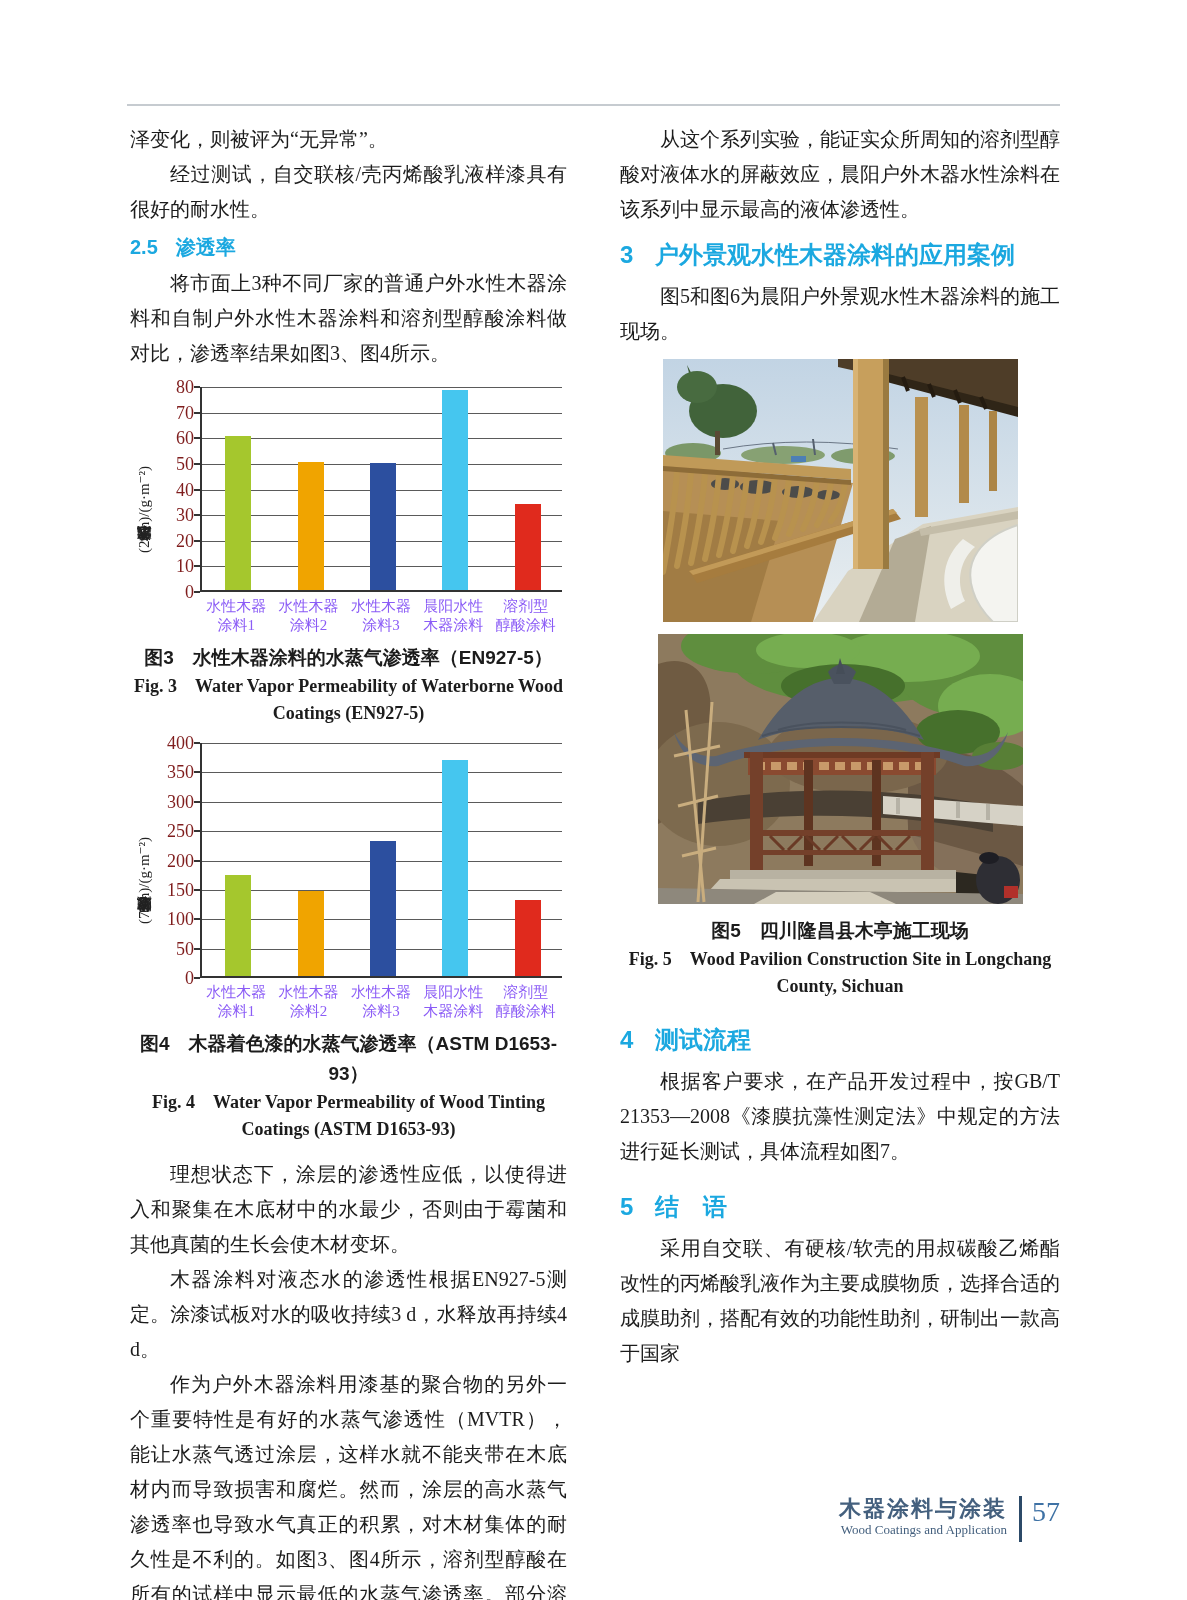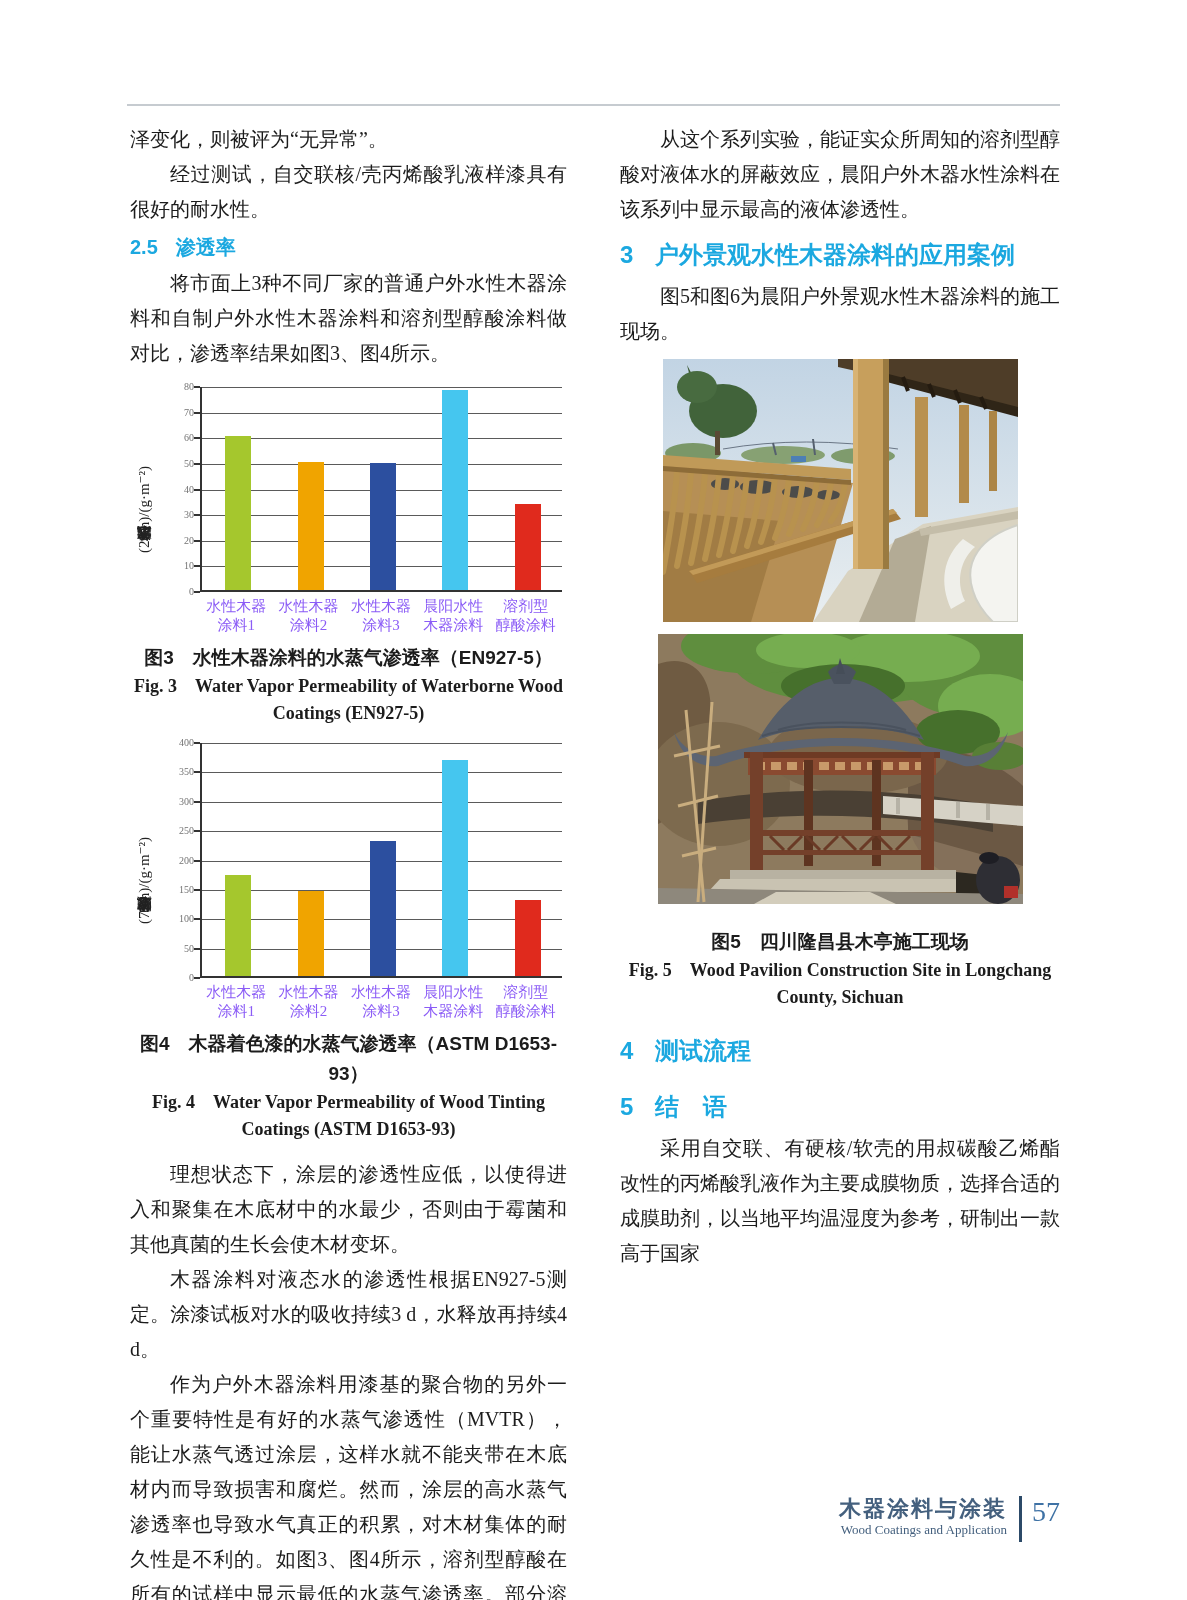--- a/index.html
+++ b/index.html
@@ -28,21 +28,21 @@
 
   
   .chart { display:flex; align-items:flex-start; margin:16px 0 0 6px; }
   .ylab  { writing-mode:vertical-rl; transform:rotate(180deg); font-size:15px; line-height:16px;
            display:flex; align-items:center; justify-content:center; color:#222;
            font-family:"Liberation Serif","DejaVu Serif",serif; }
   .plotcol { margin-left:48px; }
   .plot  { position:relative; border-left:2px solid #333; border-bottom:2px solid #333; }
   .grid  { position:absolute; left:0; right:0; height:1px; background:#5a5a5a; }
   .bar   { position:absolute; bottom:0; }
-  .ytick { position:absolute; left:-46px; width:38px; text-align:right; font-size:10px; line-height:18px; color:#737373; }
+  .ytick { position:absolute; left:-46px; width:38px; text-align:right; font-size:18px; line-height:18px; color:#7f1d1d; }
   .tickmark { position:absolute; left:-8px; width:6px; height:2px; background:#333; }
   .xlabels { display:flex; margin-top:5px; }
   .xlab  { text-align:center; font-size:15px; line-height:19px; color:#8b5cf6; }
 
   .photo { display:block; margin:10px auto 0 auto; }
 
   .footer { position:absolute; top:1496px; right:127px; display:flex; }
   .f-names { text-align:right; color:#44607e; }
   .f-cn { font-family:"Liberation Sans","DejaVu Sans",sans-serif; font-weight:bold; font-size:22px; line-height:26px; letter-spacing:2px; }
   .f-en { font-size:13px; line-height:16px; }
@@ -361,34 +361,35 @@
         <line x1="20" y1="172" x2="60" y2="162"></line>
         <line x1="24" y1="222" x2="58" y2="214"></line>
       </g>
       <g>
         <ellipse cx="340" cy="246" rx="22" ry="24" fill="#2e2e34"></ellipse>
         <rect x="346" y="252" width="14" height="12" fill="#b2302a"></rect>
         <ellipse cx="331" cy="224" rx="10" ry="6" fill="#1e1e24"></ellipse>
       </g>
     </svg>
 
-    <div class="figcap" style="margin-top:23px">
+    <div class="figcap" style="margin-top:12px">
       <div class="cap-cn">图5　四川隆昌县木亭施工现场</div>
       <div class="cap-en">Fig. 5　Wood Pavilion Construction Site in Longchang</div>
       <div class="cap-en">County, Sichuan</div>
     </div>
 
     <div class="h-sec" style="margin-top:22px">
       <span class="h-num">4</span><span>测试流程</span>
     </div>
+    <p class="indent">根据客户要求，在产品开发过程中，按GB/T 21353—2008《漆膜抗藻性测定法》中规定的方法进行延长测试，具体流程如图7。</p>
 
     <div class="h-sec" style="margin-top:20px">
       <span class="h-num">5</span><span>结　语</span>
     </div>
-    <p class="indent">采用自交联、有硬核/软壳的用叔碳酸乙烯酯改性的丙烯酸乳液作为主要成膜物质，选择合适的成膜助剂，以当地平均温湿度为参考，研制出一款高于国家</p>
+    <p class="indent">采用自交联、有硬核/软壳的用叔碳酸乙烯酯改性的丙烯酸乳液作为主要成膜物质，选择合适的成膜助剂，搭配有效的功能性助剂，研制出一款高于国家</p>
   </div>
 
   <div class="footer">
     <div class="f-names">
       <div class="f-cn">木器涂料与涂装</div>
       <div class="f-en">Wood Coatings and Application</div>
     </div>
     <div class="f-bar"></div>
     <div class="f-num">57</div>
   </div>

